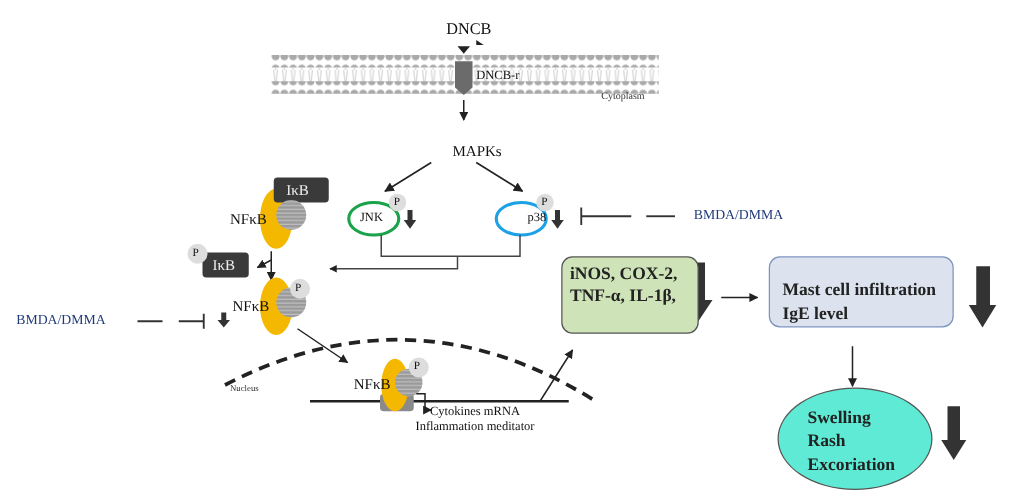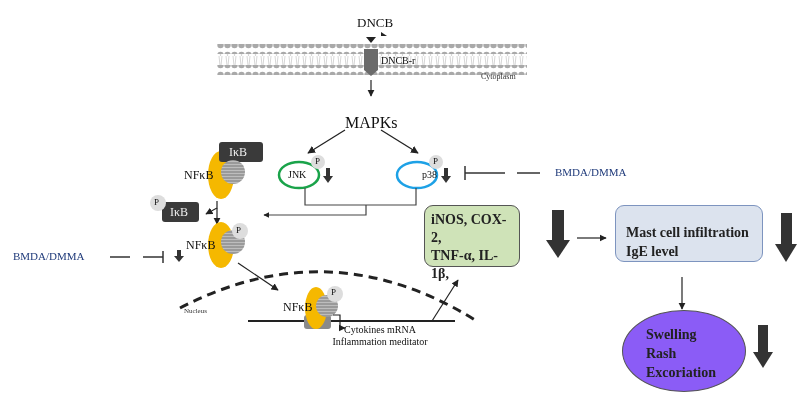--- a/index.html
+++ b/index.html
@@ -1,21 +1,21 @@
 <!DOCTYPE html>
 <html><head>
 <meta charset="utf-8">
 <style>
   html, body { margin:0; padding:0; background:#ffffff; }
   #canvas { position:relative; width:808px; height:401px; overflow:hidden; background:#fff; font-family:"Liberation Serif", serif; }
   .lbl { position:absolute; font-family:"Liberation Serif", serif; font-weight:normal; color:#111; white-space:nowrap; line-height:1; }
   .blue { color:#1f3a7a; }
-  .box-green { position:absolute; left:424px; top:205px; width:96px; height:62px; background:#cfe3b8; border:1.5px solid #555; border-radius:9px; box-sizing:border-box; padding:5px 6px; font-family:"Liberation Serif", serif; font-weight:bold; font-size:14px; line-height:18px; color:#222; }
+  .box-green { position:absolute; left:449px; top:205px; width:110px; height:62px; background:#cfe3b8; border:1.5px solid #555; border-radius:9px; box-sizing:border-box; padding:5px 6px; font-family:"Liberation Serif", serif; font-weight:bold; font-size:14px; line-height:18px; color:#222; }
   .box-blue { position:absolute; left:615px; top:205px; width:148px; height:57px; background:#dce3ee; border:1.5px solid #7d94bf; border-radius:9px; box-sizing:border-box; padding:17px 10px; font-family:"Liberation Serif", serif; font-weight:bold; font-size:14px; line-height:19px; color:#222; }
-  .ellipse { position:absolute; left:622px; top:310px; width:124px; height:82px; border-radius:50%; background:#8b5cf6; border:1.5px solid #555; box-sizing:border-box; font-family:"Liberation Serif", serif; font-weight:bold; font-size:14px; line-height:19px; color:#222; padding:14px 0 0 23px; }
+  .ellipse { position:absolute; left:622px; top:310px; width:124px; height:82px; border-radius:50%; background:#5eead4; border:1.5px solid #555; box-sizing:border-box; font-family:"Liberation Serif", serif; font-weight:bold; font-size:14px; line-height:19px; color:#222; padding:14px 0 0 23px; }
   .line { display:block; }
 </style>
 </head>
 <body>
 
 <div id="canvas">
   <svg width="808" height="401" viewBox="0 0 808 401" style="position:absolute;left:0;top:0">
     <defs>
       <marker id="ah" viewBox="0 0 10 10" refX="9" refY="5" markerWidth="6" markerHeight="6" orient="auto-start-reverse">
         <path d="M0,0 L10,5 L0,10 z" fill="#222"></path>
@@ -123,21 +123,21 @@
     <line x1="682" y1="277" x2="682" y2="309" stroke="#222" stroke-width="1.2" marker-end="url(#ah)"></line>
     <g>
         <rect x="758" y="325" width="10" height="30" fill="#333"></rect>
         <path d="M753,352 L773,352 L763,368 Z" fill="#333"></path>
       </g>
   </svg>
 
   <span class="lbl" style="left:357px;top:16px;font-size:13px">DNCB</span>
   <span class="lbl" style="left:381px;top:56px;font-size:10px">DNCB-r</span>
   <span class="lbl" style="left:481px;top:73px;font-size:8px;color:#333">Cytoplasm</span>
-  <span class="lbl" style="left:345px;top:115px;font-size:16px">MAPKs</span>
+  <span class="lbl" style="left:362px;top:115px;font-size:12px">MAPKs</span>
   <span class="lbl" style="left:288px;top:170px;font-size:10px">JNK</span>
   <span class="lbl" style="left:315px;top:157px;font-size:9px">P</span>
   <span class="lbl" style="left:422px;top:170px;font-size:10px">p38</span>
   <span class="lbl" style="left:433px;top:157px;font-size:9px">P</span>
   <span class="lbl blue" style="left:555px;top:167px;font-size:11px">BMDA/DMMA</span>
 
   <span class="lbl" style="left:229px;top:146px;font-size:12px;color:#eee">IκB</span>
   <span class="lbl" style="left:184px;top:169px;font-size:12px">NFκB</span>
   <span class="lbl" style="left:170px;top:206px;font-size:12px;color:#eee">IκB</span>
   <span class="lbl" style="left:154px;top:198px;font-size:9px">P</span>

